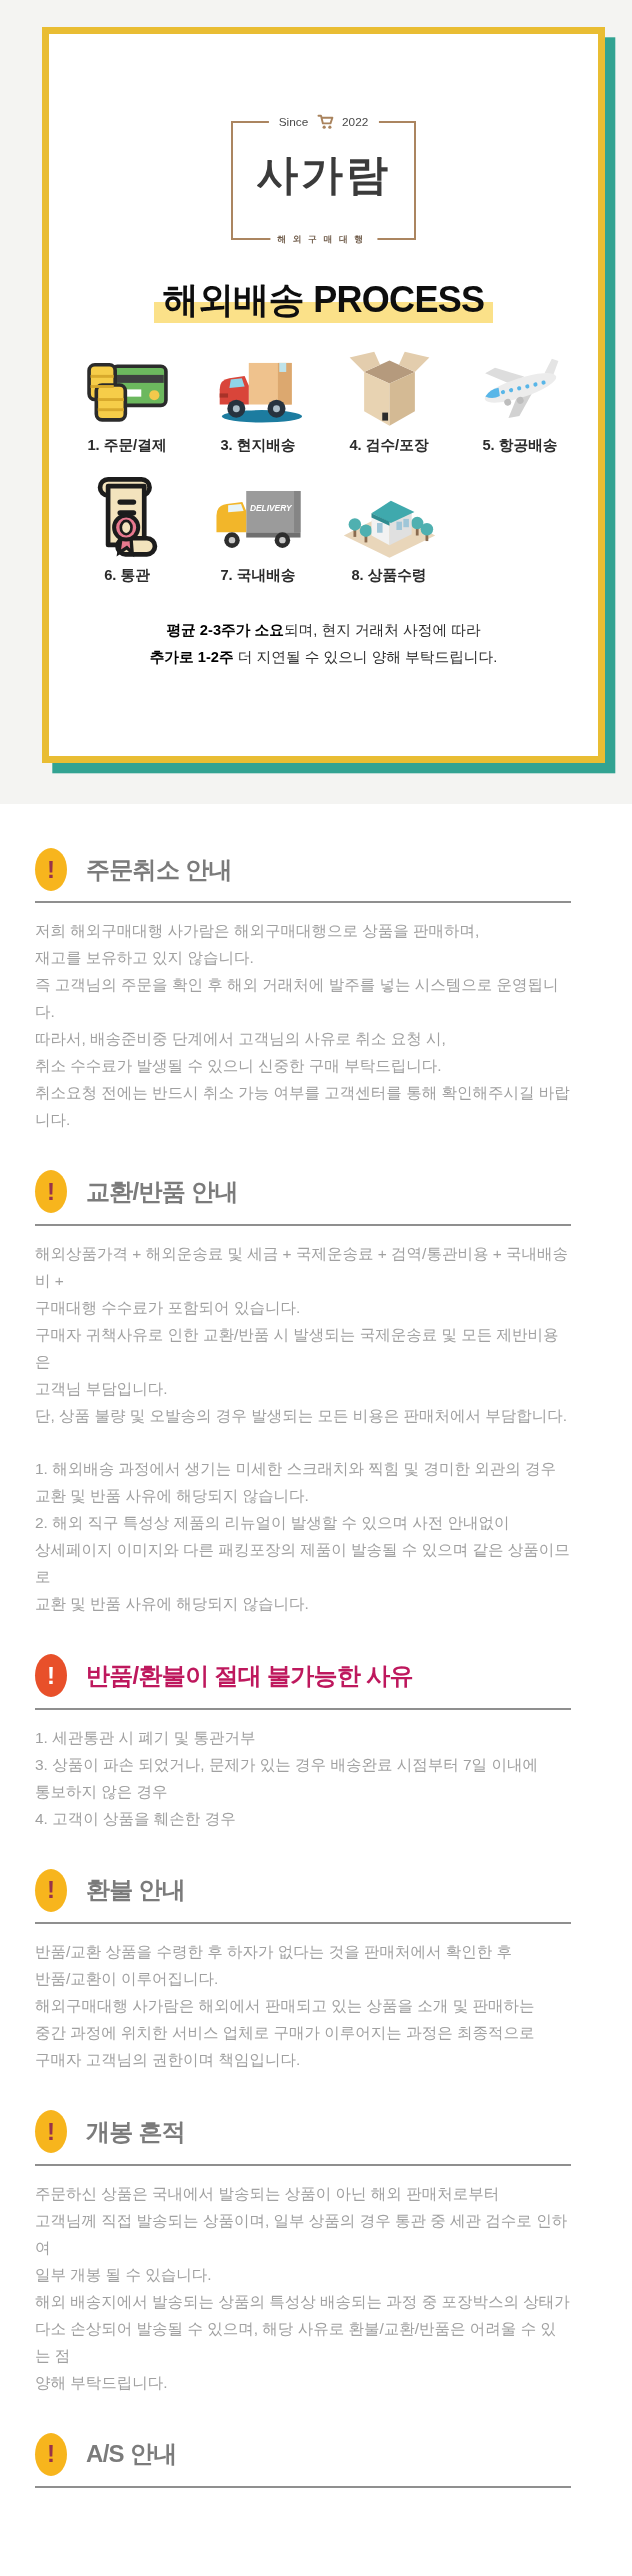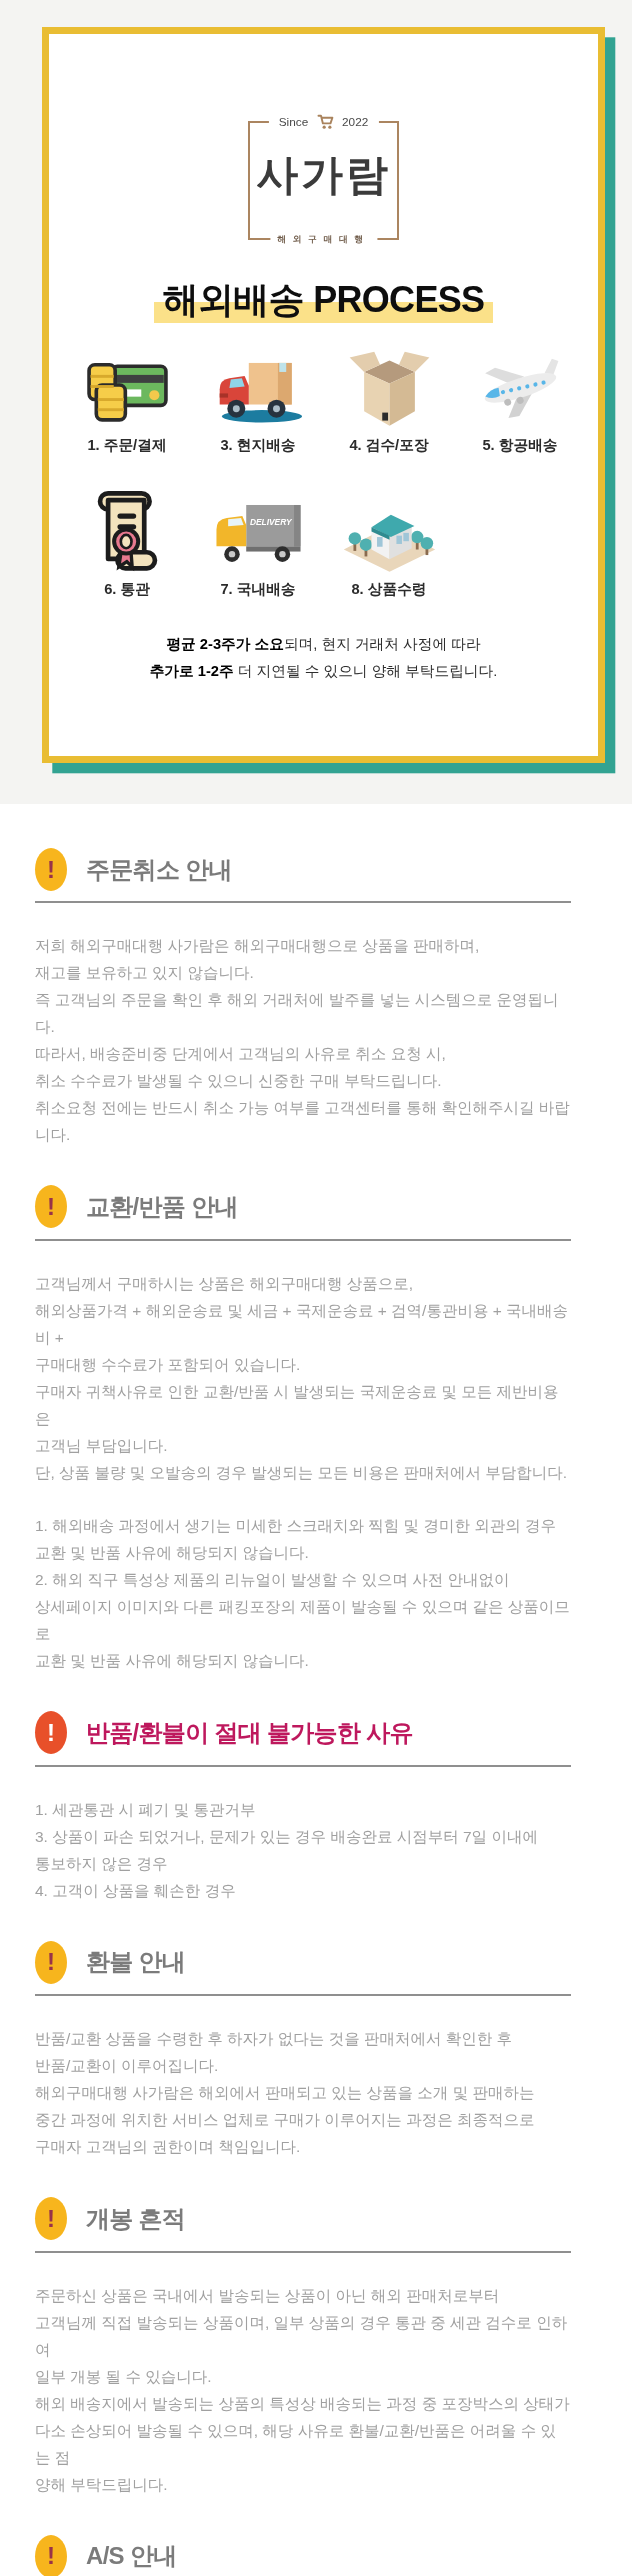--- a/index.html
+++ b/index.html
@@ -4,51 +4,51 @@
 <style>
   * { margin:0; padding:0; box-sizing:border-box; }
   html,body { width:633px; height:2576px; overflow:hidden; background:#ffffff;
     font-family:"Liberation Sans", sans-serif; }
 
   
   .top-area { width:633px; height:804px; background:#f4f4f2; }
   .process-card { position:relative; width:563px; height:736px; margin:0 0 0 42px; top:27px;
     background:#ffffff; border:7.4px solid #e9bd33; box-shadow:10.3px 10.3px 0 0 #32a392; }
 
-  .logo-frame { width:151px; height:119px; border:2.9px solid #ab8560; margin:87px auto 0; position:relative; }
+  .logo-frame { width:185px; height:119px; border:2.9px solid #ab8560; margin:87px auto 0; position:relative; }
   .logo-top { position:absolute; top:-11px; left:50%; transform:translateX(-50%); background:#ffffff;
     padding:0 10.3px; display:flex; align-items:center; gap:7.4px; white-space:nowrap; }
   .since-txt,.year-txt { font-size:11.8px; color:#4a4a4a; }
   .logo-brand { text-align:center; font-size:42px; font-weight:800; color:#3b3b3b; margin-top:23.6px; letter-spacing:2.9px; }
   .logo-sub { position:absolute; bottom:-8px; left:50%; transform:translateX(-50%); background:#ffffff;
     padding:0 7.4px; font-size:8.8px; font-weight:700; color:#6f5b49; letter-spacing:6.6px; white-space:nowrap; }
 
   .process-title { text-align:center; margin-top:36px; font-size:36px; font-weight:900; color:#0e0e0e; letter-spacing:-0.7px; }
   .process-title .hl { background:linear-gradient(to bottom, transparent 52%, #fbe189 52%); padding:0 8.8px 2.9px; }
 
-  .steps { width:524px; margin:17.7px auto 0; display:grid; grid-template-columns:repeat(4,1fr); row-gap:33px; }
+  .steps { width:524px; margin:17.7px auto 0; display:grid; grid-template-columns:repeat(4,1fr); row-gap:19px; }
   .step { display:flex; flex-direction:column; align-items:center; }
   .step svg { width:97px; height:87px; }
   .step-label { font-size:14.7px; font-weight:800; color:#2b2b2b; margin-top:5.9px; white-space:nowrap; }
 
   .notice { text-align:center; margin-top:32px; font-size:14.7px; line-height:27px; color:#2e2e2e; }
   .notice b { font-weight:900; color:#000000; }
 
   
   .content { width:536px; margin-left:35px; padding-top:44px; }
   section { margin-bottom:37px; }
   .sec-head { display:flex; align-items:center; gap:19px; }
   .sec-icon { width:32px; height:43px; border-radius:50%; flex:0 0 32px;
     display:flex; align-items:center; justify-content:center; font-size:24px; font-weight:900; }
   .sec-icon.yellow { background:#f7b51d; color:#983349; }
   .sec-icon.red    { background:#e8502a; color:#ffffff; }
   .sec-title { font-size:24px; font-weight:900; color:#7b7b7b; letter-spacing:-0.7px; }
   .sec-title.red { color:#be185d; }
   .sec-rule { height:2.2px; background:#8f8f8f; margin-top:10.3px; }
-  .sec-body { margin-top:29px; font-size:15.5px; line-height:27px; color:#a0a0a0; }
+  .sec-body { margin-top:14px; font-size:15.5px; line-height:27px; color:#a0a0a0; }
   .bgap { height:26.5px; }
 </style>
 </head>
 <body>
 
 <div class="top-area">
   <div class="process-card">
 
     <div class="logo-frame">
       <div class="logo-top">
@@ -216,21 +216,20 @@
           <div class="bline">취소요청 전에는 반드시 취소 가능 여부를 고객센터를 통해 확인해주시길 바랍니다.</div>
         </div>
       </section>
       <section>
         <div class="sec-head">
           <div class="sec-icon yellow">!</div>
           <h2 class="sec-title yellow">교환/반품 안내</h2>
         </div>
         <div class="sec-rule"></div>
         <div class="sec-body">
-          <div class="bline">고객님께서 구매하시는 상품은 해외구매대행 상품으로,</div>
           <div class="bline">해외상품가격 + 해외운송료 및 세금 + 국제운송료 + 검역/통관비용 + 국내배송비 +</div>
           <div class="bline">구매대행 수수료가 포함되어 있습니다.</div>
           <div class="bline">구매자 귀책사유로 인한 교환/반품 시 발생되는 국제운송료 및 모든 제반비용은</div>
           <div class="bline">고객님 부담입니다.</div>
           <div class="bline">단, 상품 불량 및 오발송의 경우 발생되는 모든 비용은 판매처에서 부담합니다.</div>
           <div class="bgap"></div>
           <div class="bline">1. 해외배송 과정에서 생기는 미세한 스크래치와 찍힘 및 경미한 외관의 경우</div>
           <div class="bline"> 교환 및 반품 사유에 해당되지 않습니다.</div>
           <div class="bline">2. 해외 직구 특성상 제품의 리뉴얼이 발생할 수 있으며 사전 안내없이</div>
           <div class="bline">상세페이지 이미지와 다른 패킹포장의 제품이 발송될 수 있으며 같은 상품이므로</div>

